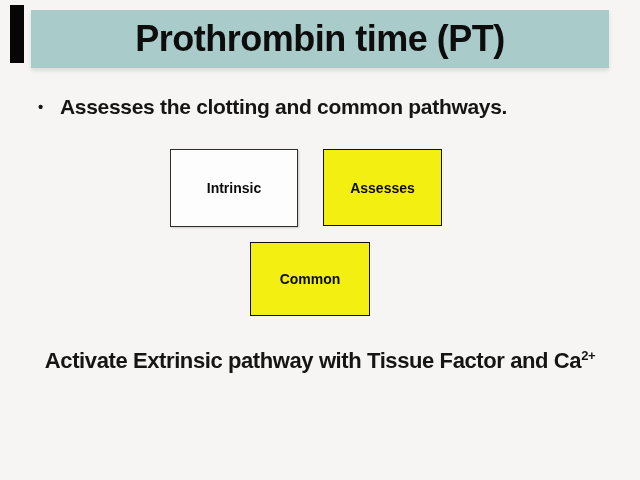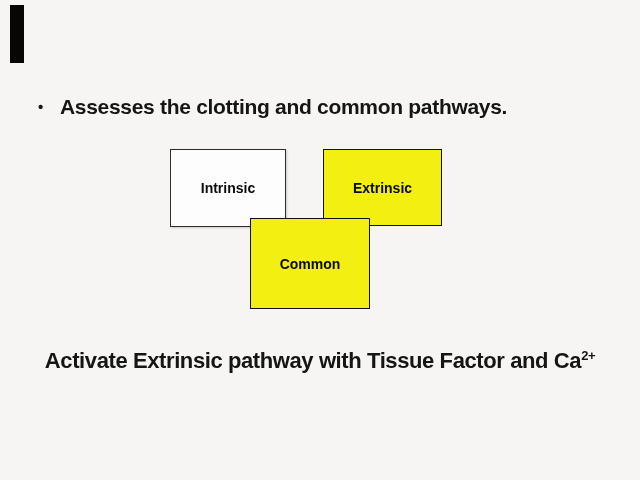--- a/index.html
+++ b/index.html
@@ -72,23 +72,23 @@
   }
   .box--white {
     background: var(--box-white);
     border: 1px solid #2e2e2e;
     box-shadow: 1px 1px 2px rgba(0,0,0,0.18);
   }
   .box--yellow {
     background: var(--box-yellow);
     border: 1px solid #101010;
   }
-  .box-intrinsic { left: 170px; top: 149px; width: 116px; height: 78px; }
+  .box-intrinsic { left: 170px; top: 149px; width: 128px; height: 78px; }
   .box-extrinsic { left: 323px; top: 149px; width: 119px; height: 77px; }
-  .box-common    { left: 250px; top: 218px; width: 120px; height: 91px; }
+  .box-common    { left: 250px; top: 242px; width: 120px; height: 74px; }
   .footer-line {
     position: absolute;
     left: 0;
     width: 640px;
     text-align: center;
     font-weight: 700;
     white-space: nowrap;
   }
   .footer-line1 { top: 348px; font-size: 22px; letter-spacing: -0.4px; }
   .footer-line2 { top: 393px; font-size: 22px; letter-spacing: -0.3px; }
@@ -98,32 +98,35 @@
     font-weight: 700;
   }
 </style>
 </head>
 <body>
 
 <div class="slide">
 
   <div class="black-mark"></div>
 
+  <div class="title-bar">
+    <h1>Prothrombin time (PT)</h1>
+  </div>
 
   <div class="bullet-row">
     <span class="bullet-marker">•</span>
     <span class="bullet-text">Assesses the clotting and common pathways.</span>
   </div>
 
   <div class="box box--white box-intrinsic">
     <span>Intrinsic</span>
   </div>
 
   <div class="box box--yellow box-extrinsic">
-    <span>Extrinsic</span>
+    <span>Assesses</span>
   </div>
 
   <div class="box box--yellow box-common">
     <span>Common</span>
   </div>
 
   <div class="footer-line footer-line1">
     <span>Activate Extrinsic pathway with Tissue Factor and Ca</span><sup>2+</sup>
   </div>
 

